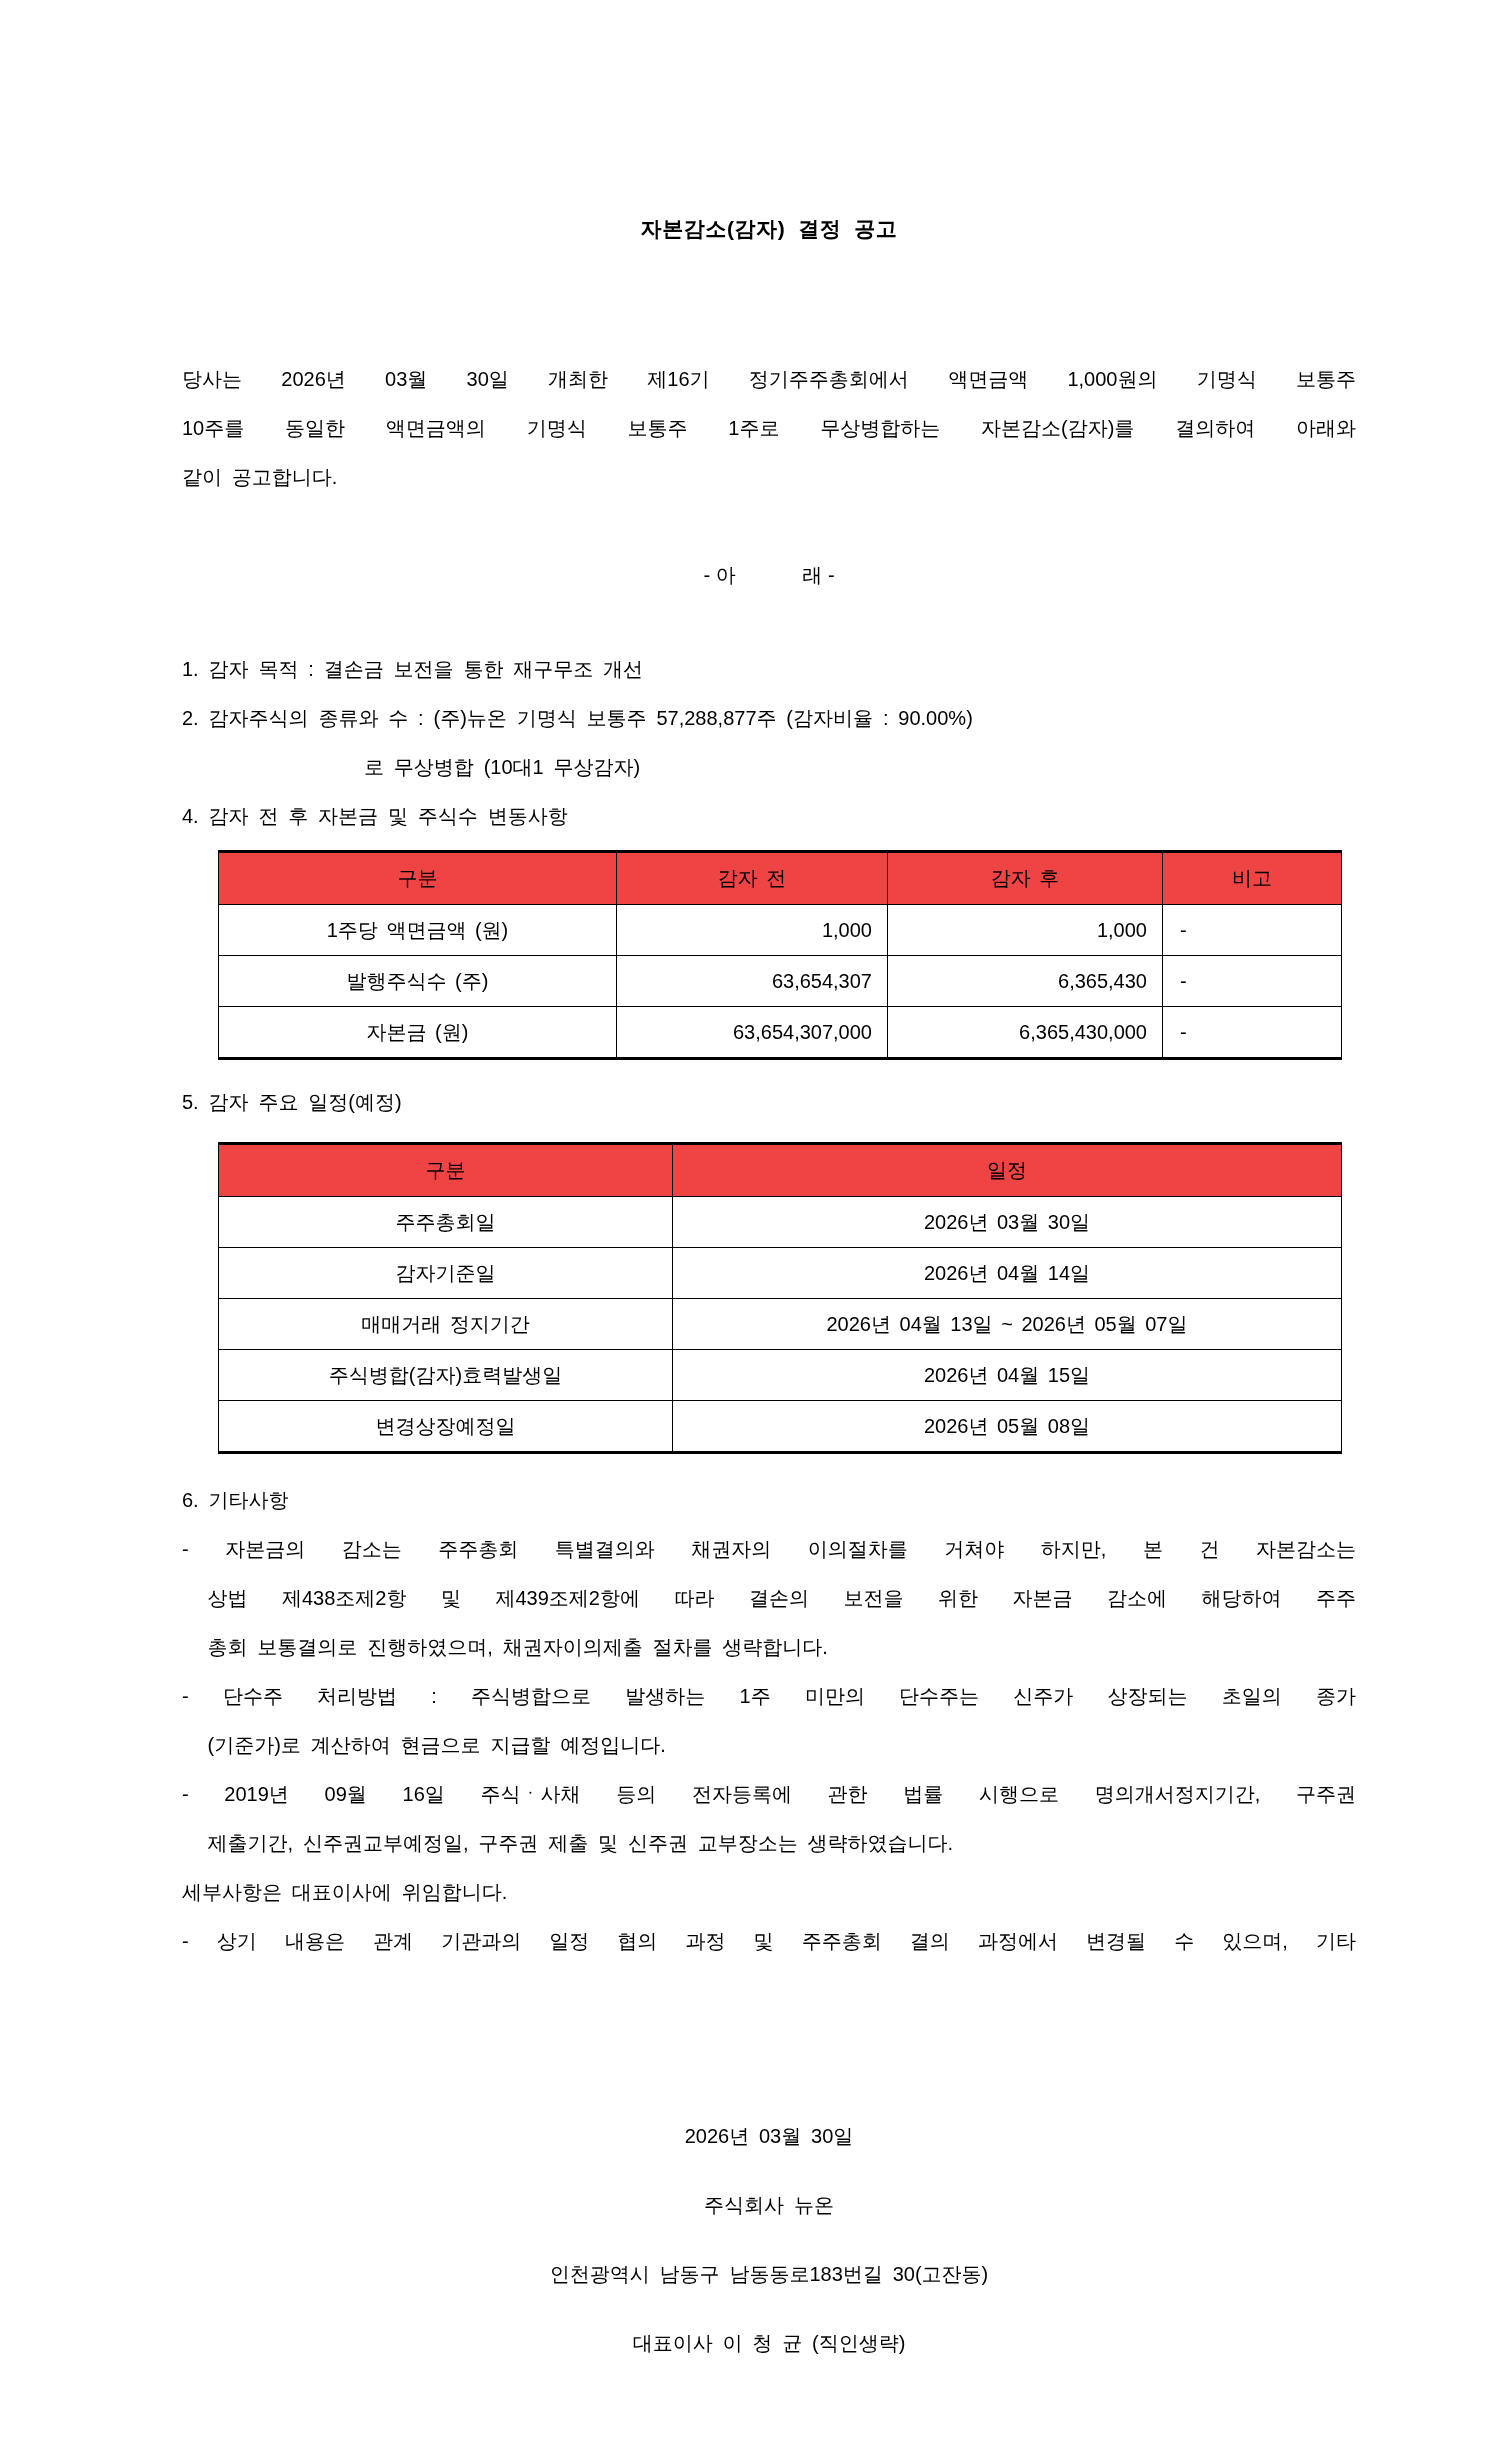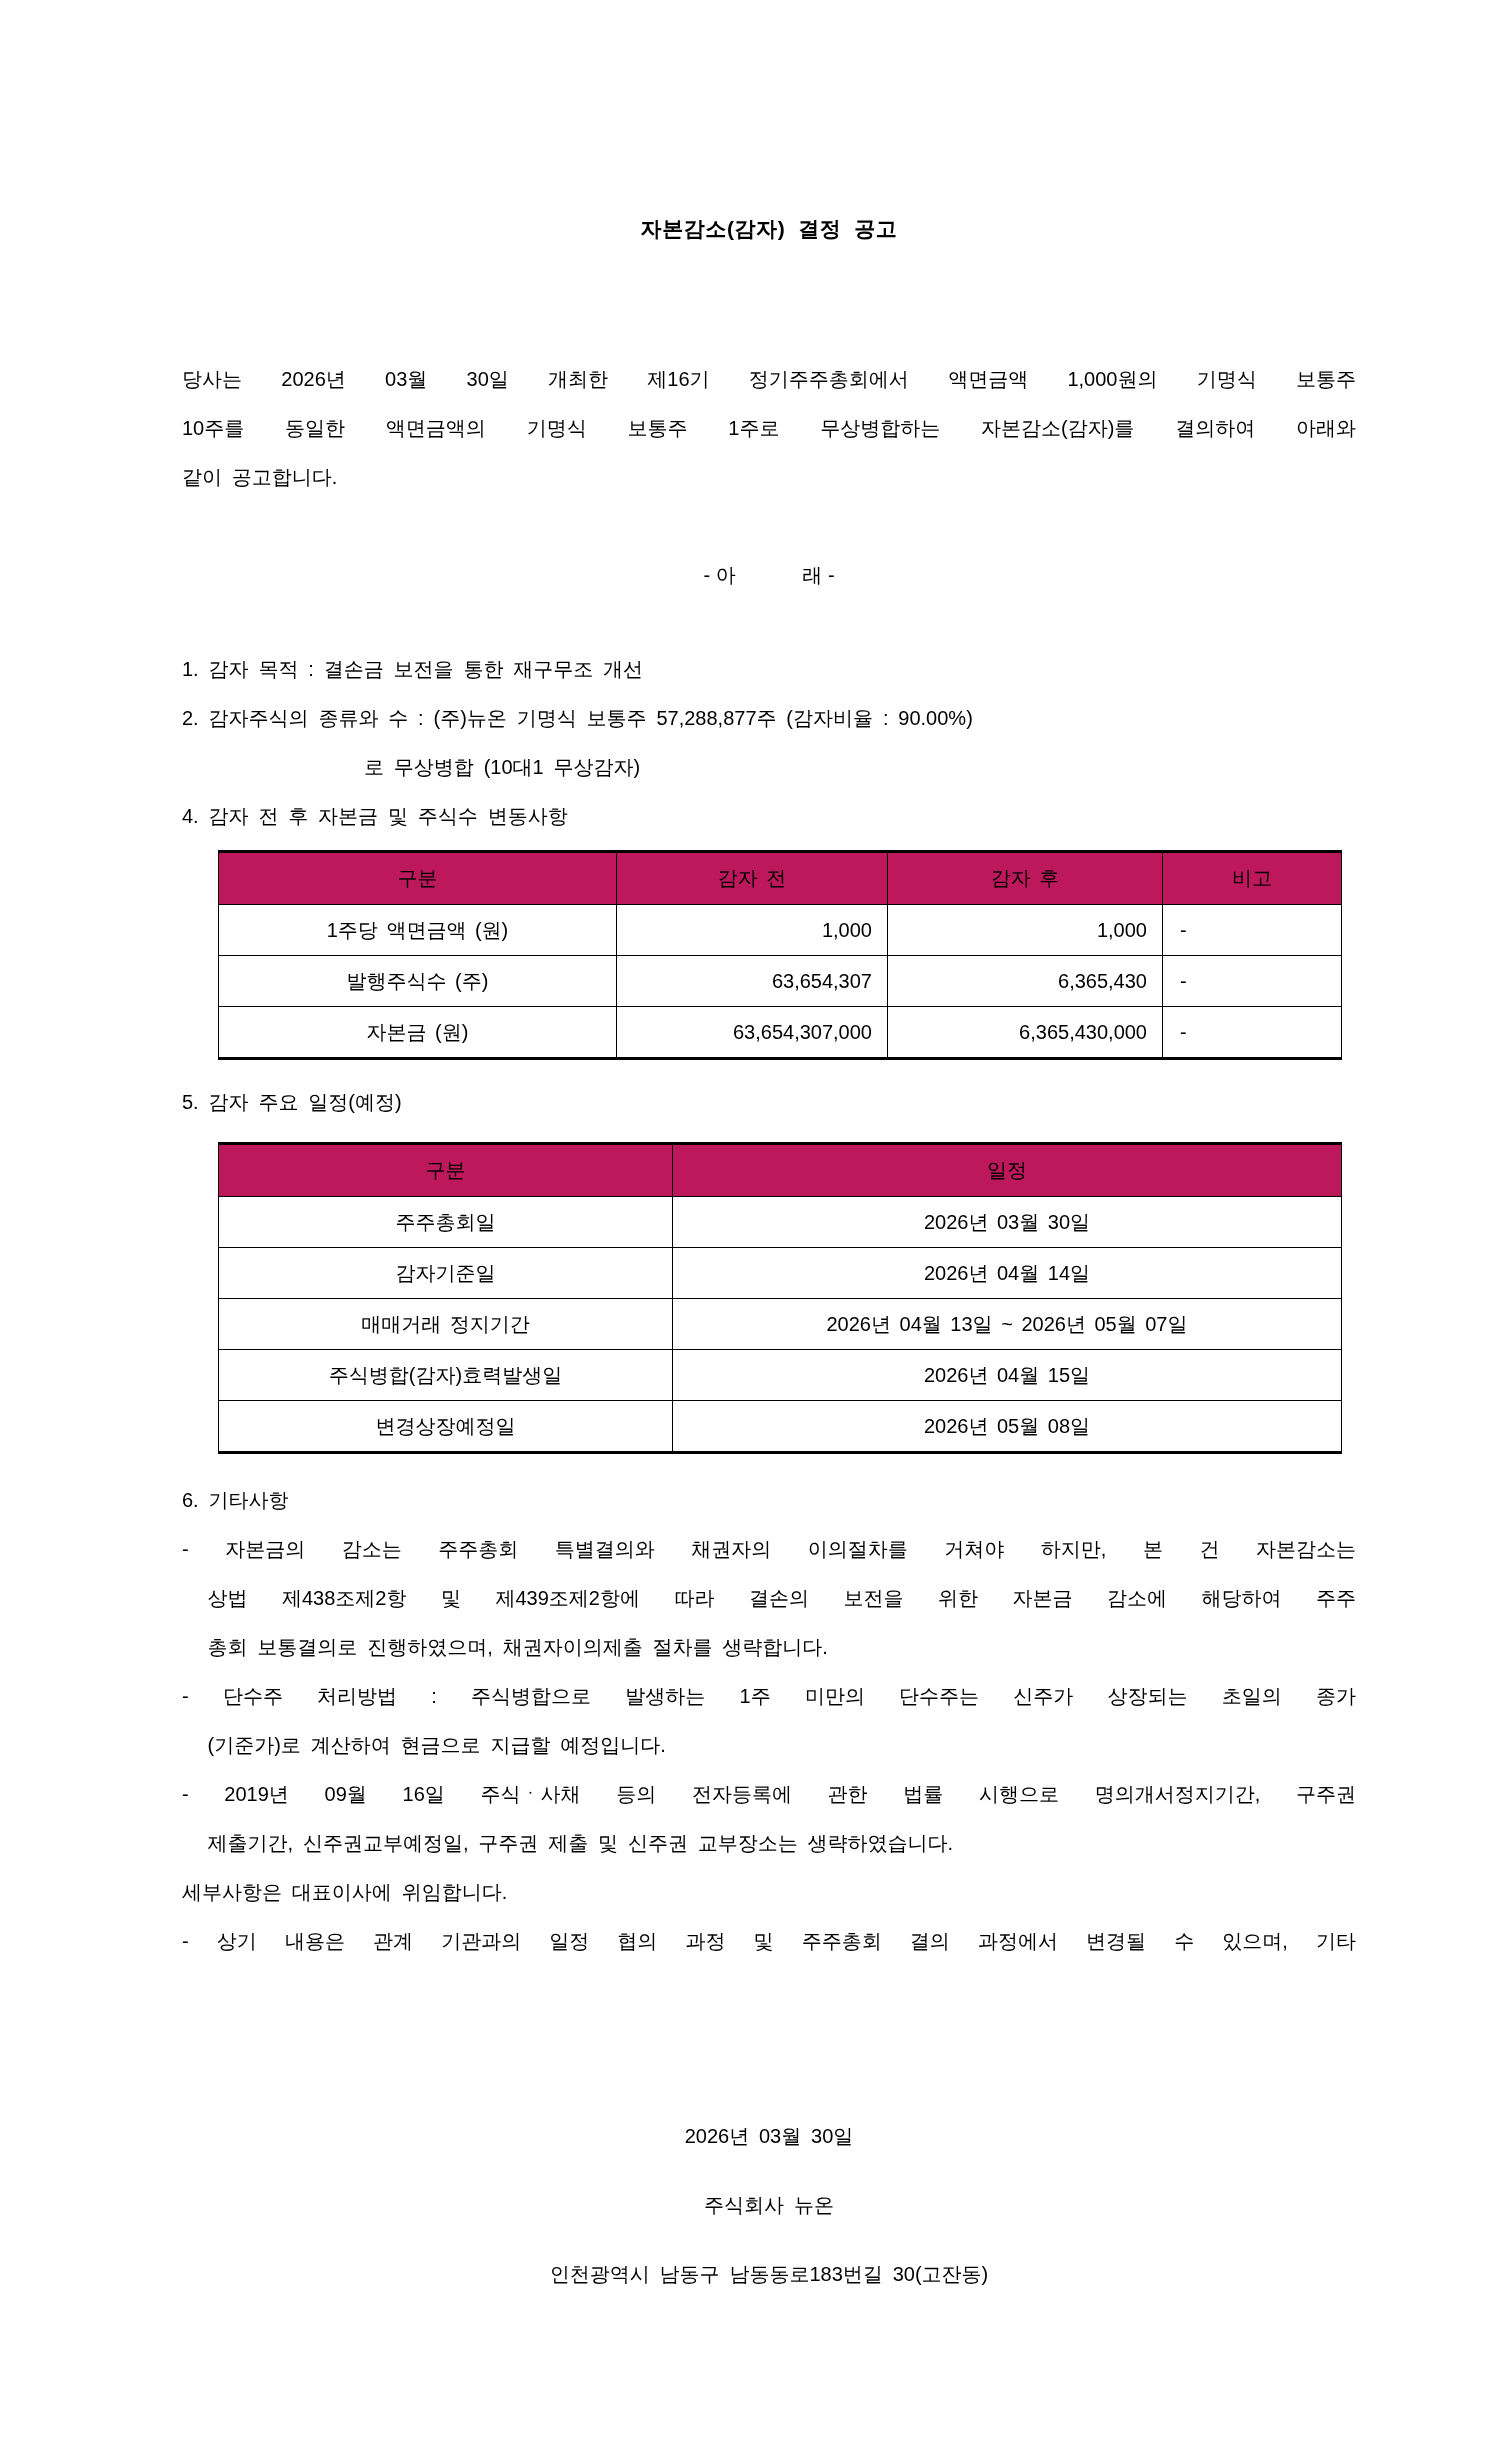--- a/index.html
+++ b/index.html
@@ -54,21 +54,21 @@
     border: 1.2px solid #000;
     font-size: 20px;
     font-weight: normal;
     height: 50px;
     padding: 0;
     text-align: center;
     vertical-align: middle;
     word-spacing: 3px;
   }
   .doc-table thead th {
-    background: #be185d;
+    background: #ef4444;
     height: 51px;
     border-bottom: 1.8px solid #000;
   }
   .doc-table td { border-top: 1.8px solid #000; }
   td.num { text-align: right; padding-right: 15px; }
   td.remark { text-align: left; padding-left: 17px; }
   .tbl1 { margin-top: 9px; }
   .item5 { margin-top: 18px; }
   .tbl2 { margin-top: 15px; }
   .section6 { margin-top: 22px; }
@@ -186,16 +186,17 @@
     <div class="line cont-note">제출기간, 신주권교부예정일, 구주권 제출 및 신주권 교부장소는 생략하였습니다.</div>
 
     <div class="line">세부사항은 대표이사에 위임합니다.</div>
     <div class="line just">- 상기 내용은 관계 기관과의 일정 협의 과정 및 주주총회 결의 과정에서 변경될 수 있으며, 기타</div>
   </div>
 
   <div class="footer">
     <div class="fline">2026년 03월 30일</div>
     <div class="fline">주식회사 뉴온</div>
     <div class="fline">인천광역시 남동구 남동동로183번길 30(고잔동)</div>
+    <div class="fline">대표이사 이 청 균 (직인생략)</div>
   </div>
 
 </div>
 
 
 </body></html>

